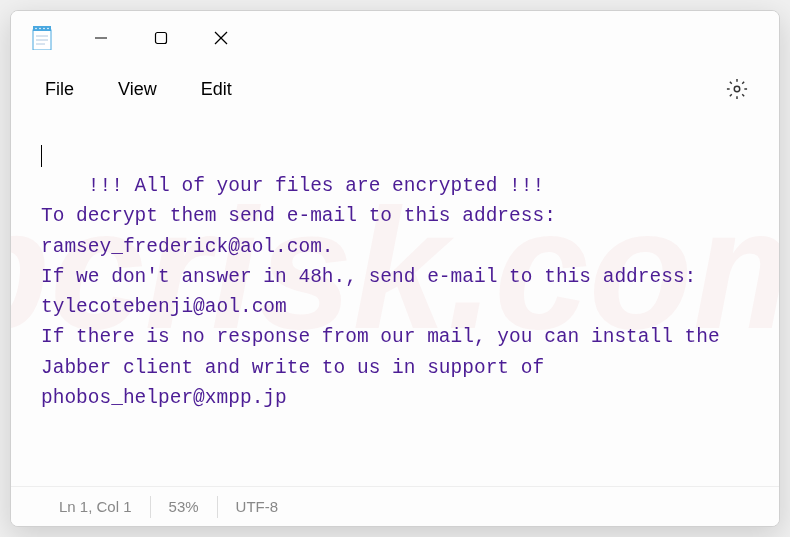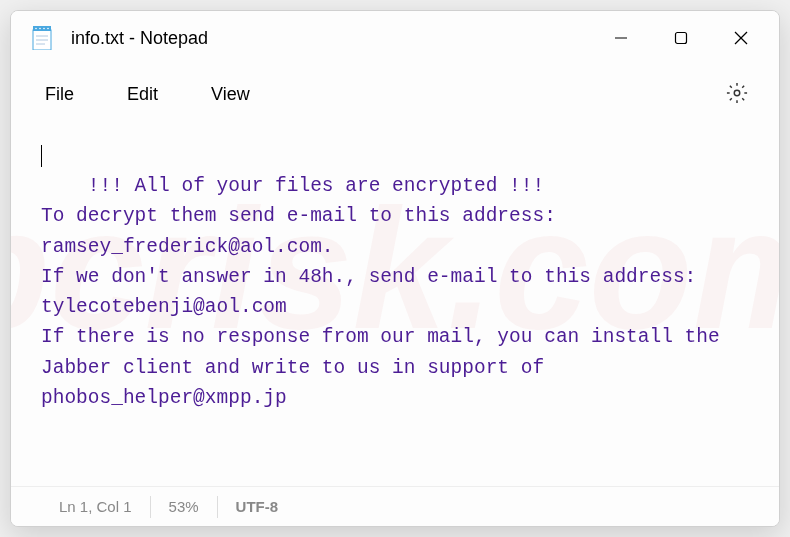--- a/index.html
+++ b/index.html
@@ -55,24 +55,23 @@
       width: 60px;
       height: 40px;
       display: flex;
       align-items: center;
       justify-content: center;
       color: #000;
     }
     .menubar {
       height: 48px;
       display: flex;
-      align-items: flex-end;
+      align-items: center;
       padding: 0 12px;
       background: #fdfdfd;
-      gap: 9px;
     }
     .menu-item {
       padding: 8px 22px;
       font-size: 18px;
       color: #000;
       cursor: pointer;
       border-radius: 4px;
     }
     .menu-spacer {
       flex: 1;
@@ -120,21 +119,20 @@
       height: 22px;
       display: flex;
       align-items: center;
       text-align: center;
     }
     .status-item:first-child {
       padding-left: 0;
     }
     .status-item:last-child {
       border-right: none;
-      font-weight: bold;
     }
     .status-spacer-left {
       width: 10px;
     }
     .watermark {
       position: absolute;
       top: 50%;
       left: 50%;
       transform: translate(-50%, -50%);
       font-size: 170px;
@@ -159,21 +157,20 @@
         <rect x="2" y="0" width="18" height="5" fill="#4aa8e0"></rect>
         <circle cx="5" cy="2.5" r="0.8" fill="#fff"></circle>
         <circle cx="9" cy="2.5" r="0.8" fill="#fff"></circle>
         <circle cx="13" cy="2.5" r="0.8" fill="#fff"></circle>
         <circle cx="17" cy="2.5" r="0.8" fill="#fff"></circle>
         <line x1="5" y1="10" x2="17" y2="10" stroke="#b0c8e0" stroke-width="1"></line>
         <line x1="5" y1="14" x2="17" y2="14" stroke="#b0c8e0" stroke-width="1"></line>
         <line x1="5" y1="18" x2="14" y2="18" stroke="#b0c8e0" stroke-width="1"></line>
       </svg>
     </div>
-    <div class="title">info.txt - Notepad</div>
     <div class="win-controls">
       <div class="win-btn">
         <svg width="14" height="14" viewBox="0 0 14 14">
             <line x1="1" y1="7" x2="13" y2="7" stroke="#000" stroke-width="1.2"></line>
           </svg>
       </div>
       <div class="win-btn">
         <svg width="14" height="14" viewBox="0 0 14 14">
             <rect x="1.5" y="1.5" width="11" height="11" fill="none" stroke="#000" stroke-width="1.2" rx="2"></rect>
           </svg>
@@ -182,22 +179,22 @@
         <svg width="16" height="16" viewBox="0 0 16 16">
             <line x1="2" y1="2" x2="14" y2="14" stroke="#000" stroke-width="1.3"></line>
             <line x1="14" y1="2" x2="2" y2="14" stroke="#000" stroke-width="1.3"></line>
           </svg>
       </div>
     </div>
   </div>
 
   <div class="menubar">
     <div class="menu-item">File</div>
+    <div class="menu-item">View</div>
     <div class="menu-item">Edit</div>
-    <div class="menu-item">View</div>
     <div class="menu-spacer"></div>
     <div class="settings-btn">
       <svg width="22" height="22" viewBox="0 0 24 24" fill="none" stroke="#333" stroke-width="1.6">
         <circle cx="12" cy="12" r="3"></circle>
         <path d="M12 1v3M12 20v3M4.2 4.2l2.1 2.1M17.7 17.7l2.1 2.1M1 12h3M20 12h3M4.2 19.8l2.1-2.1M17.7 6.3l2.1-2.1"></path>
       </svg>
     </div>
   </div>
 
   <div class="content">

